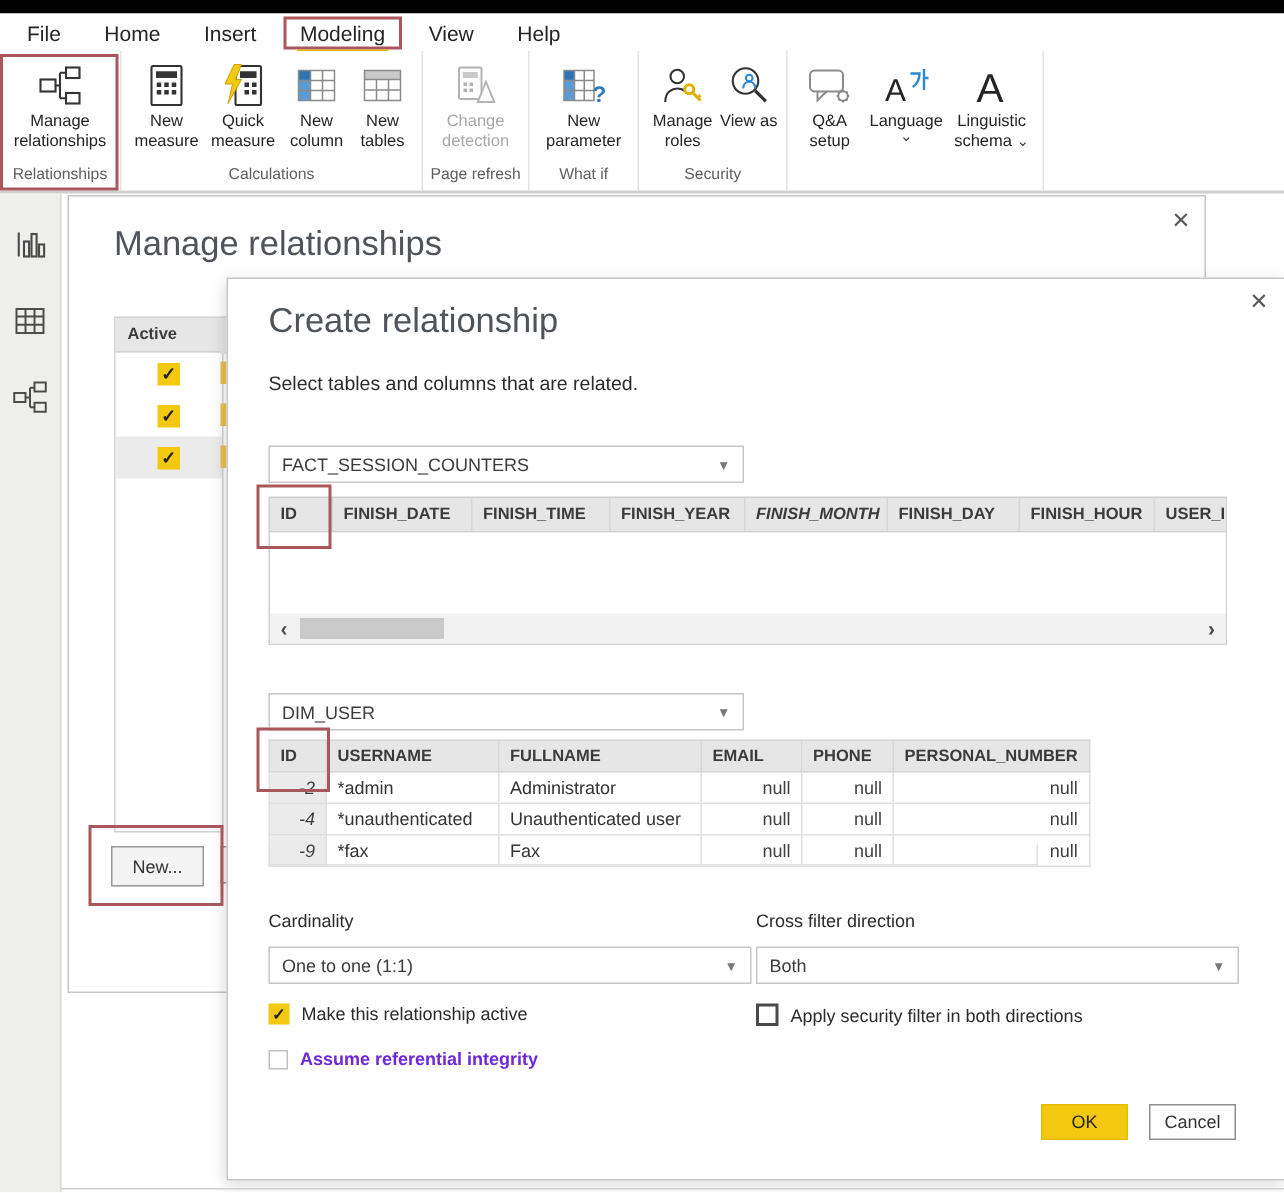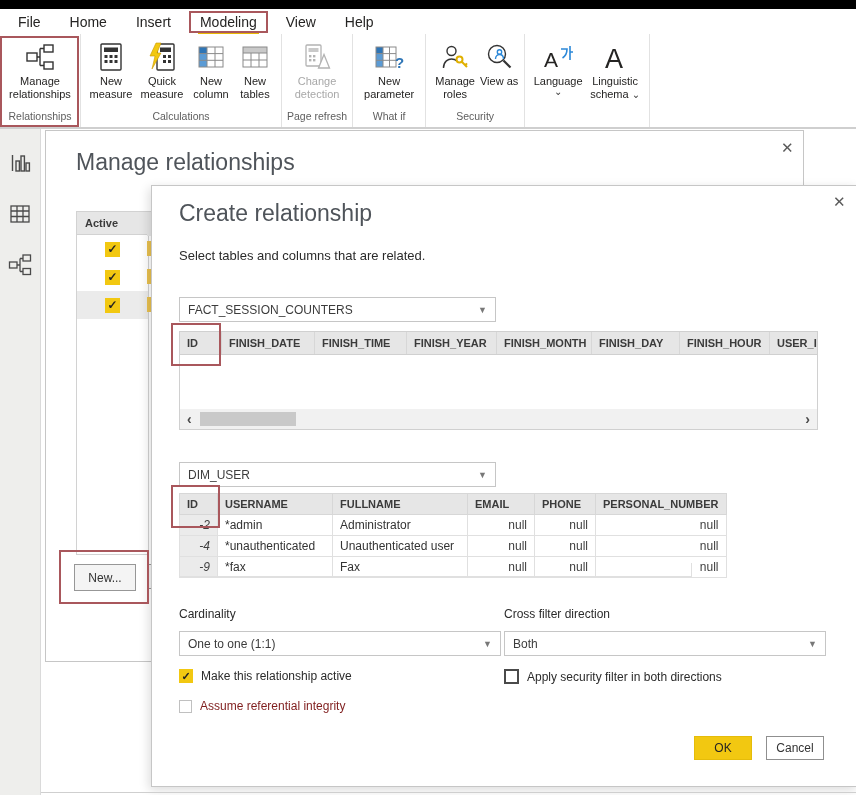--- a/index.html
+++ b/index.html
@@ -52,40 +52,40 @@
   .btn-sliver{position:absolute;left:101px;top:433px;width:5px;height:25px;background:#f4f4f4;
               border:1px solid #979797;border-right:none;box-sizing:border-box;}
   
   .subtitle{position:absolute;left:27px;top:62px;font-size:13px;color:#2b2b2b;}
   .dd{position:absolute;height:23px;border:1px solid #c6c6c6;background:#fff;font-size:12px;color:#3c3c3c;
       display:flex;align-items:center;justify-content:space-between;padding:0 8px;box-sizing:content-box;cursor:pointer;gap:40px;}
   .dd .arr{color:#787878;font-size:9px;}
   .t1{position:absolute;left:27px;top:145px;width:637px;border:1px solid #d0d0d0;}
   .t1 .thead{display:flex;background:#e6e6e6;border-bottom:1px solid #d0d0d0;font-size:11px;font-weight:bold;color:#3b3b3b;}
   .t1 .thead span{padding:5px 0 5px 7px;border-right:1px solid #d7d7d7;box-sizing:border-box;white-space:nowrap;overflow:hidden;cursor:pointer;}
-  .c0{width:42px;}.c1{width:93px;}.c2{width:92px;}.c3{width:90px;}.c4{width:95px;}.c5{width:88px;}.c6{width:90px;}.c7{width:47px;border-right:none!important;}
+  .c0{width:42px;}.c1{width:93px;}.c2{width:92px;}.c3{width:90px;}.c4{width:95px;font-style:italic;}.c5{width:88px;}.c6{width:90px;}.c7{width:47px;border-right:none!important;}
   .t1 .tbody{height:54px;background:#fff;}
   .hscroll{height:20px;background:#f1f1f1;display:flex;align-items:center;justify-content:space-between;position:relative;}
   .hs-arrow{font-size:14px;font-weight:bold;color:#4a4a4a;padding:0 7px;cursor:pointer;line-height:18px;}
   .hs-thumb{position:absolute;left:20px;width:96px;top:3px;bottom:3px;background:#c9c9c9;cursor:grab;}
   table.t2{position:absolute;left:27px;top:307px;border-collapse:collapse;font-size:12px;color:#333;}
   table.t2 th{background:#e6e6e6;font-size:11px;color:#3b3b3b;text-align:left;font-weight:bold;
               padding:4px 7px;border:1px solid #d7d7d7;white-space:nowrap;cursor:pointer;}
   table.t2 td{padding:3px 7px;border:1px solid #e0e0e0;height:14px;white-space:nowrap;}
   td.idcell{background:#ebebeb;font-style:italic;text-align:right;color:#3f3f3f;}
   td.nullcell{text-align:right;color:#3f3f3f;}
   .w-id{width:23px;}.w-un{width:100px;}.w-fn{width:120px;}.w-em{width:52px;}.w-ph{width:46px;}.w-pn{width:110px;}
   .t2-empty{position:absolute;left:27px;top:377px;width:511px;height:13px;border:1px solid #e0e0e0;border-top:none;}
   .fldlabel{position:absolute;font-size:12px;color:#2b2b2b;}
   .optrow{position:absolute;display:flex;align-items:center;gap:8px;font-size:12px;color:#2b2b2b;}
   .cbx-on{width:14px;height:14px;background:#f2c811;display:flex;align-items:center;justify-content:center;
           font-size:11px;font-weight:bold;color:#252423;cursor:pointer;}
   .cbx-off{width:11px;height:11px;border:2px solid #4a4a4a;background:#fff;cursor:pointer;}
   .cbx-dis{width:11px;height:11px;border:1px solid #c0c0c0;background:#fff;}
-  .dis-label{color:#7f1d1d;}
+  .dis-label{color:#6d28d9;font-weight:bold;}
   .btn{position:absolute;width:58px;height:24px;font-size:12px;display:flex;align-items:center;
        justify-content:center;cursor:pointer;box-sizing:border-box;}
   .btn-ok{left:542px;top:550px;background:#f2c811;color:#252423;border:1px solid #e5bc0a;}
   .btn-cancel{left:614px;top:550px;background:#fff;color:#333;border:1px solid #8f8f8f;}
   svg{display:block;}
 </style>
 </head>
 <body>
 
 <div class="stage">
@@ -252,20 +252,31 @@
             </svg>
             </span>
           <span>View as</span>
         </div>
       </div>
       <div class="rgroup-label">Security</div>
     </div>
 
     <div class="rgroup">
       <div class="rbuttons">
+        <div class="rbtn" style="width:46px">
+          <span class="icn">
+            <svg width="30" height="30" viewBox="0 0 30 30" fill="none" stroke="#8a8a8a" stroke-width="1.3">
+              <rect x="2" y="5" width="22" height="14" rx="3"></rect>
+              <path d="M7 19 v6 l6 -6"></path>
+              <circle cx="24" cy="22" r="3.2"></circle>
+              <path d="M24 17.6 v1.6 M24 24.8 v1.6 M19.8 22 h1.6 M26.6 22 h1.6 M21 19 l1.1 1.1 M27 25 l-1.1 -1.1 M21 25 l1.1 -1.1 M27 19 l-1.1 1.1"></path>
+            </svg>
+            </span>
+          <span>Q&amp;A setup</span>
+        </div>
         <div class="rbtn" style="width:56px">
           <span class="icn">
             <svg width="32" height="30" viewBox="0 0 32 30">
               <text x="2" y="25" font-size="21" fill="#252423" font-family="inherit">A</text>
               <path d="M19 7 h6 q0 6 -4.5 9 M28 4 v14 M28 10 h3" stroke="#2B88D8" stroke-width="1.6" fill="none"></path>
             </svg>
             </span>
           <span>Language</span>
           <span class="chev">⌄</span>
         </div>

